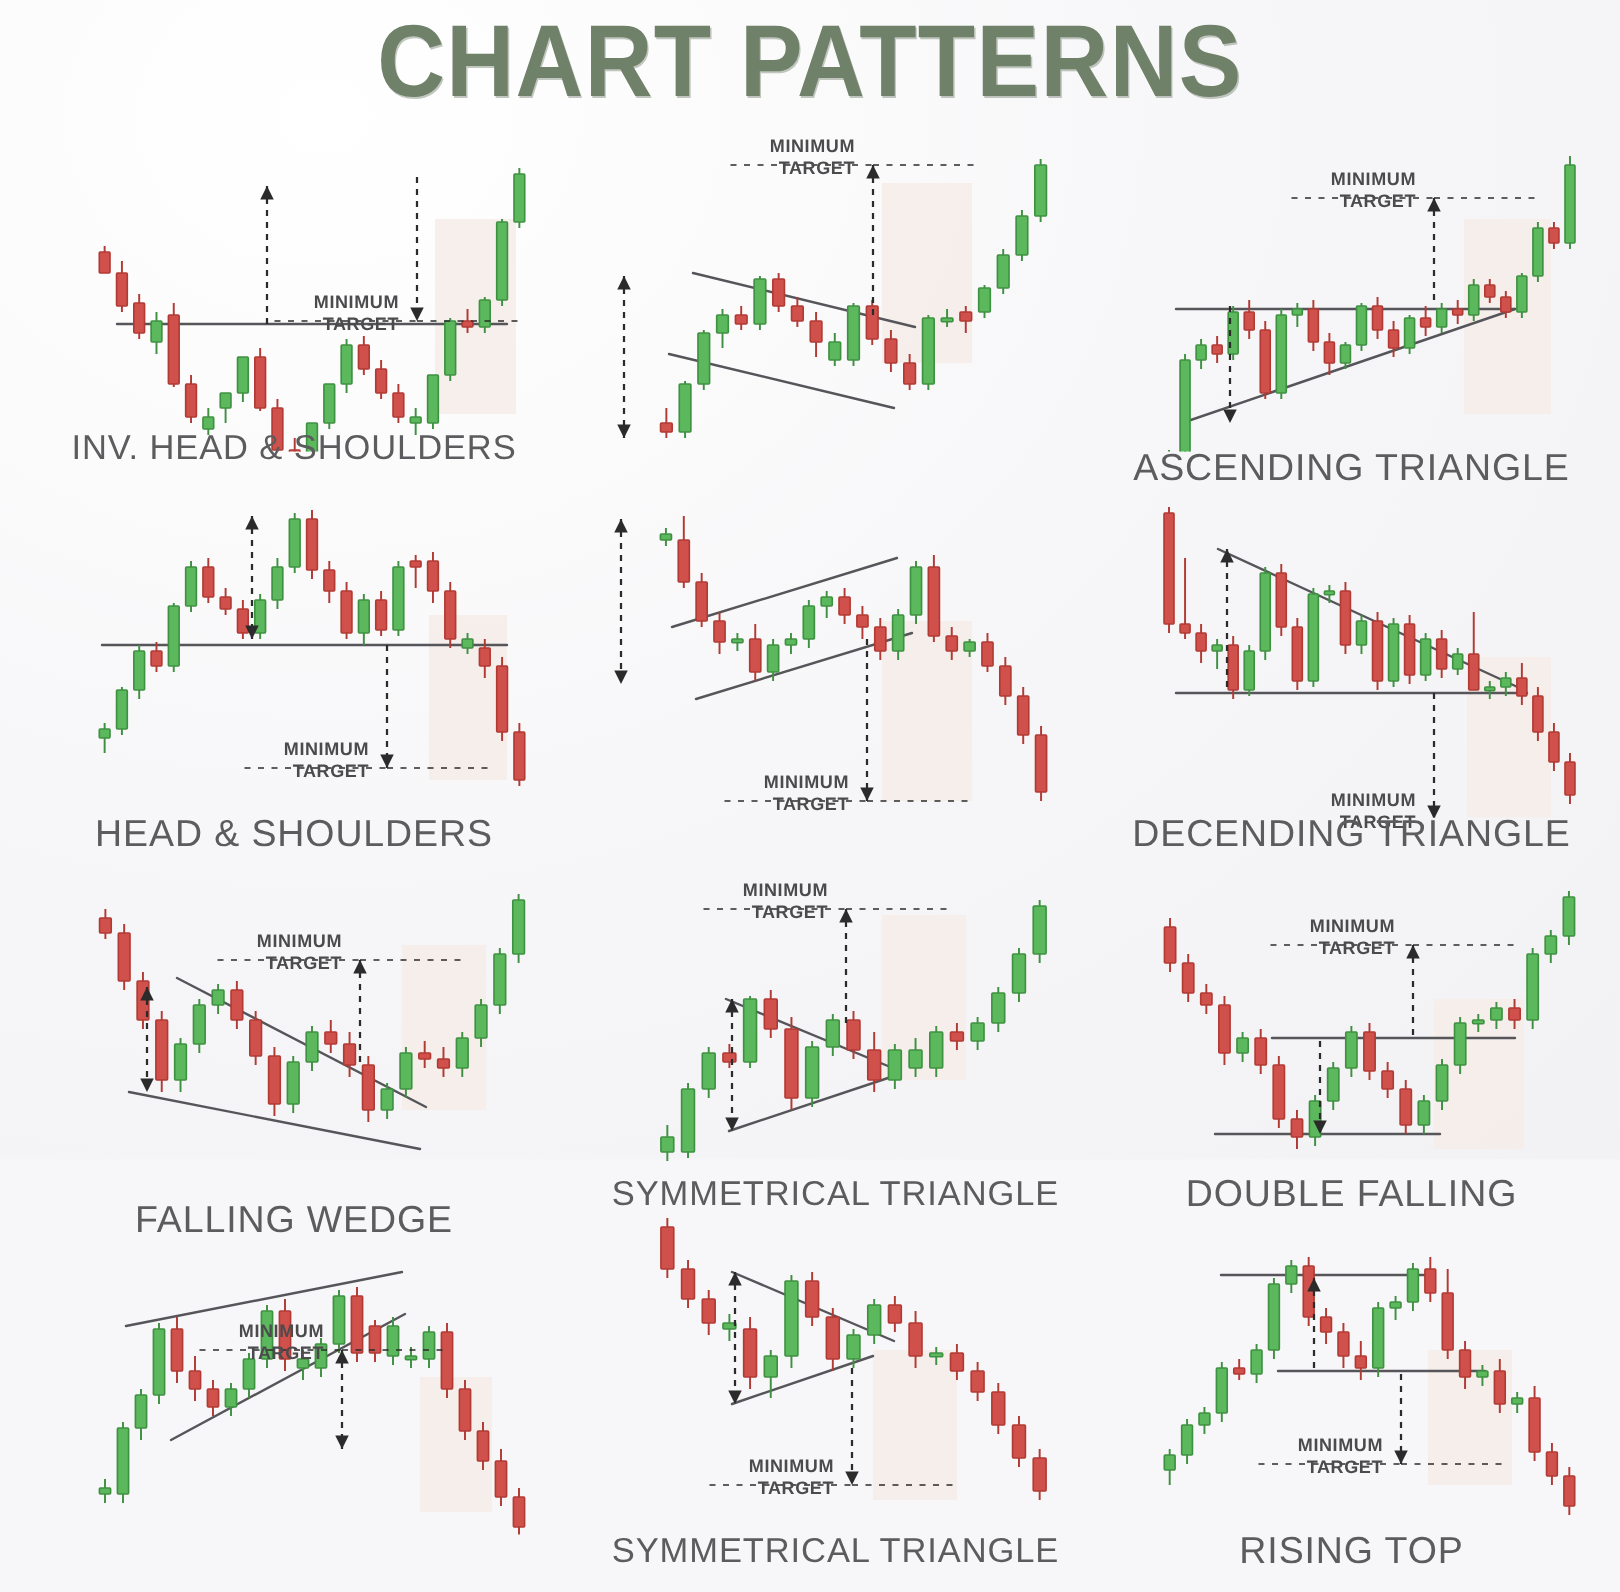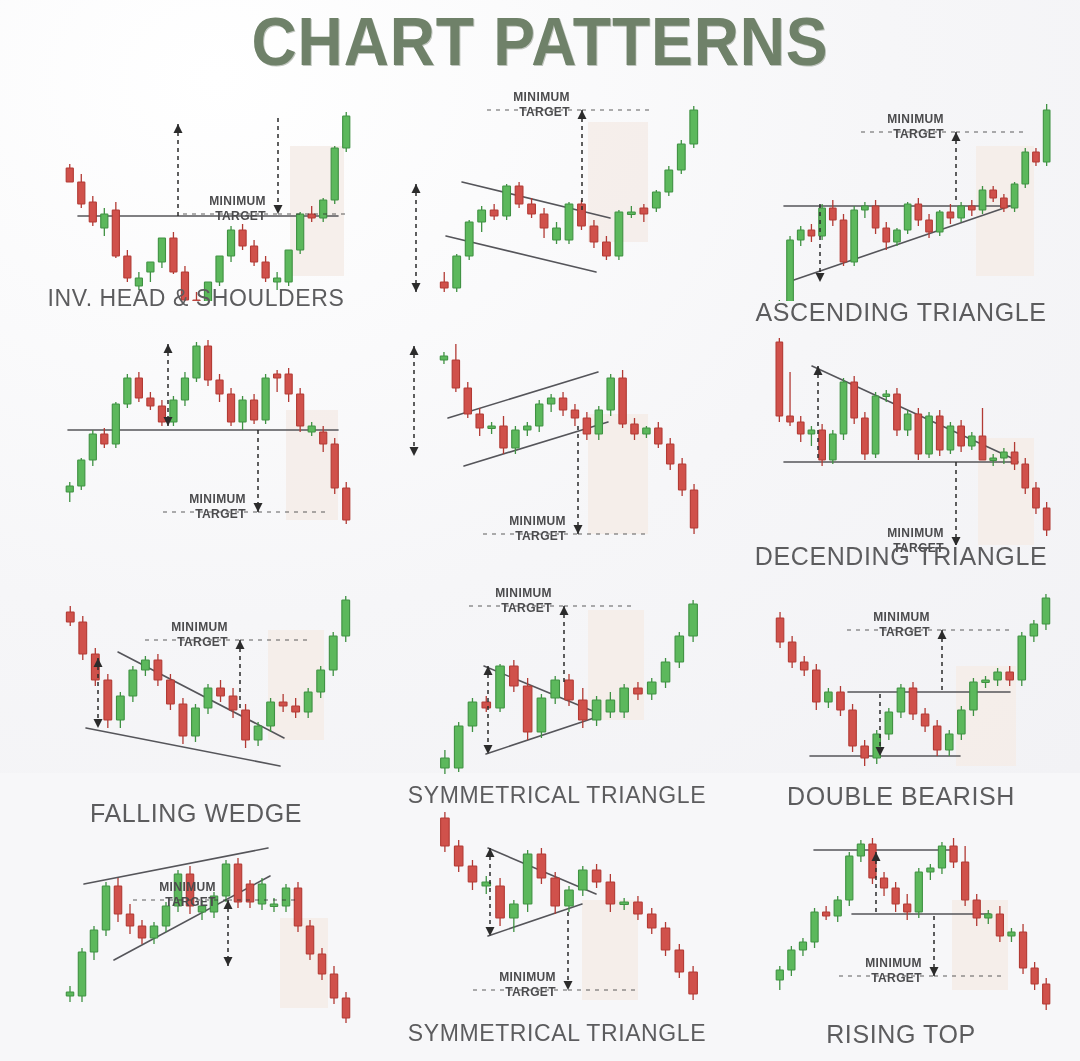--- a/index.html
+++ b/index.html
@@ -522,20 +522,21 @@
             <line x1="240" y1="100" x2="240" y2="182" stroke="#2b2b2b" stroke-width="1.5" stroke-dasharray="4,4"></line>
             <polygon points="235.5,173 244.5,173 240,182" fill="#2b2b2b"></polygon>
           </g>
           <line x1="145" y1="182" x2="240" y2="182" stroke="#2b2b2b" stroke-width="1.2" stroke-dasharray="4,5" opacity="0.75"></line>
           <line x1="240" y1="182" x2="312" y2="182" stroke="#2b2b2b" stroke-width="1.2" stroke-dasharray="4,5" opacity="0.75"></line>
         </svg>
         <div style="position: absolute; left: 132px; top: 162px; width: 96px; text-align: right; font-size: 12px; font-weight: bold; line-height: 15px; letter-spacing: 0.4px; color: rgb(75, 75, 77);">
           <div>MINIMUM</div>
           <div>TARGET</div>
         </div>
+        <div class="caption" style="top: 212px;">HEAD &amp; SHOULDERS</div>
       </div>
       <div class="cell" style="left: 392px; top: 244px; width: 330px; height: 267px;">
         <svg width="330" height="215" viewBox="0 0 330 215" class="plot">
           <rect x="196" y="84" width="60" height="120" fill="#f4ece7" opacity="0.85"></rect>
           <line x1="56" y1="88" x2="206" y2="42" stroke="#55555a" stroke-width="1.6" stroke-linecap="round"></line>
           <line x1="72" y1="136" x2="216" y2="92" stroke="#55555a" stroke-width="1.6" stroke-linecap="round"></line>
           <g>
             <line x1="51.95454545454545" y1="22" x2="51.95454545454545" y2="34" stroke="#3f9142" stroke-width="1.3"></line>
             <rect x="48.262727272727275" y="26" width="7.383636363636363" height="4" fill="#5cb85c" stroke="#3f9142" stroke-width="1.1" rx="0.6"></rect>
           </g>
@@ -1085,21 +1086,21 @@
             <line x1="214" y1="60" x2="214" y2="122" stroke="#2b2b2b" stroke-width="1.5" stroke-dasharray="4,4"></line>
             <polygon points="209.5,69 218.5,69 214,60" fill="#2b2b2b"></polygon>
           </g>
           <line x1="119" y1="60" x2="214" y2="60" stroke="#2b2b2b" stroke-width="1.2" stroke-dasharray="4,5" opacity="0.75"></line>
           <line x1="214" y1="60" x2="286" y2="60" stroke="#2b2b2b" stroke-width="1.2" stroke-dasharray="4,5" opacity="0.75"></line>
         </svg>
         <div style="position: absolute; left: 106px; top: 40px; width: 96px; text-align: right; font-size: 12px; font-weight: bold; line-height: 15px; letter-spacing: 0.4px; color: rgb(75, 75, 77);">
           <div>MINIMUM</div>
           <div>TARGET</div>
         </div>
-        <div class="caption" style="top: 212px;">DOUBLE BEARISH</div>
+        <div class="caption" style="top: 212px;">DOUBLE FALLING</div>
       </div>
       <div class="cell" style="left: 18px; top: 722px; width: 356px; height: 267px;">
         <svg width="356" height="215" viewBox="0 0 356 215" class="plot">
           <rect x="262" y="110" width="48" height="90" fill="#f4ece7" opacity="0.85"></rect>
           <line x1="66" y1="76" x2="250" y2="40" stroke="#55555a" stroke-width="1.6" stroke-linecap="round"></line>
           <line x1="96" y1="152" x2="252" y2="68" stroke="#55555a" stroke-width="1.6" stroke-linecap="round"></line>
           <g>
             <line x1="52" y1="178" x2="52" y2="194" stroke="#3f9142" stroke-width="1.3"></line>
             <rect x="48.28" y="184" width="7.4399999999999995" height="4" fill="#5cb85c" stroke="#3f9142" stroke-width="1.1" rx="0.6"></rect>
           </g>

